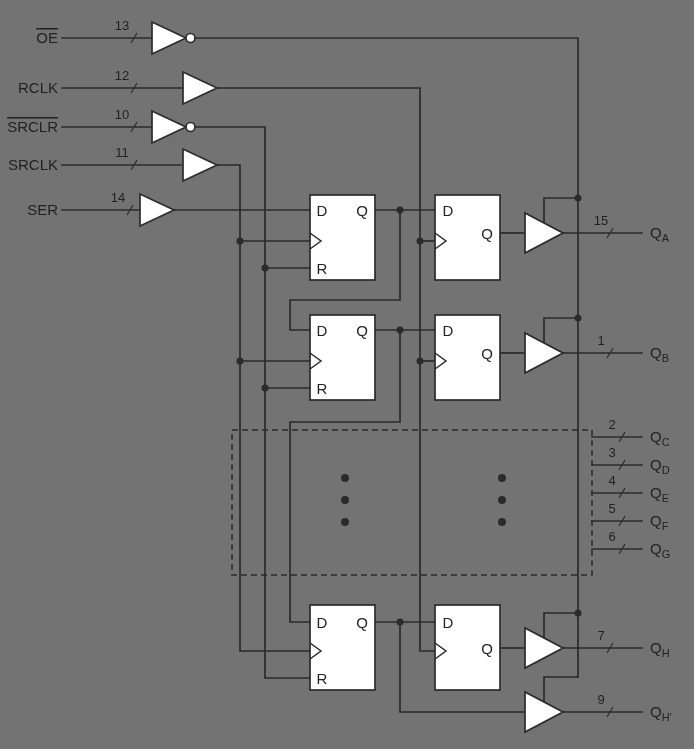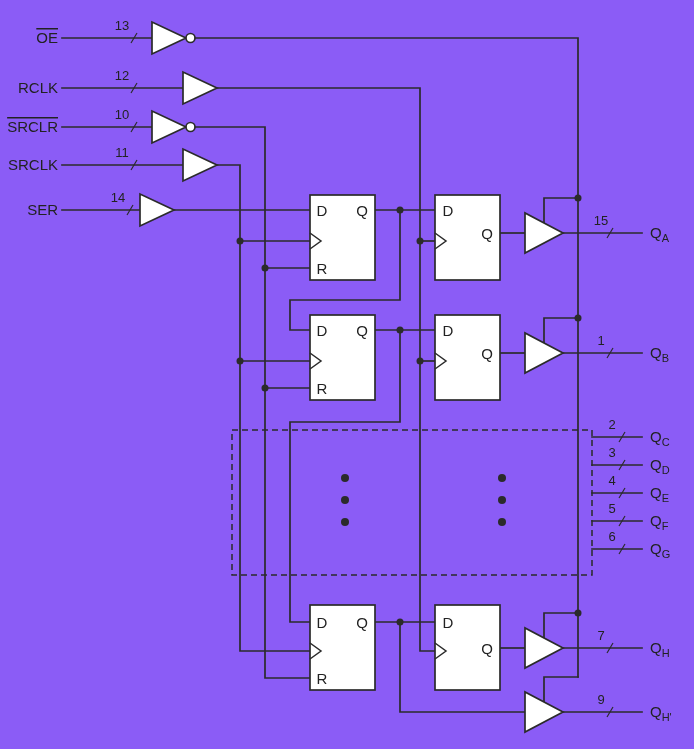--- a/index.html
+++ b/index.html
@@ -4,21 +4,21 @@
 <style>
   html, body {
     margin: 0;
     padding: 0;
     background: #ffffff;
     font-family: "Liberation Sans", sans-serif;
   }
   .stage {
     width: 694px;
     height: 749px;
-    background: #8b5cf6;
+    background: #737373;
     position: relative;
   }
   svg text {
     fill: #222222;
     font-family: "Liberation Sans", sans-serif;
   }
   .lbl  { font-size: 15px; }
   .pin  { font-size: 13px; }
   .ffl  { font-size: 15px; }
   .out  { font-size: 15px; }

